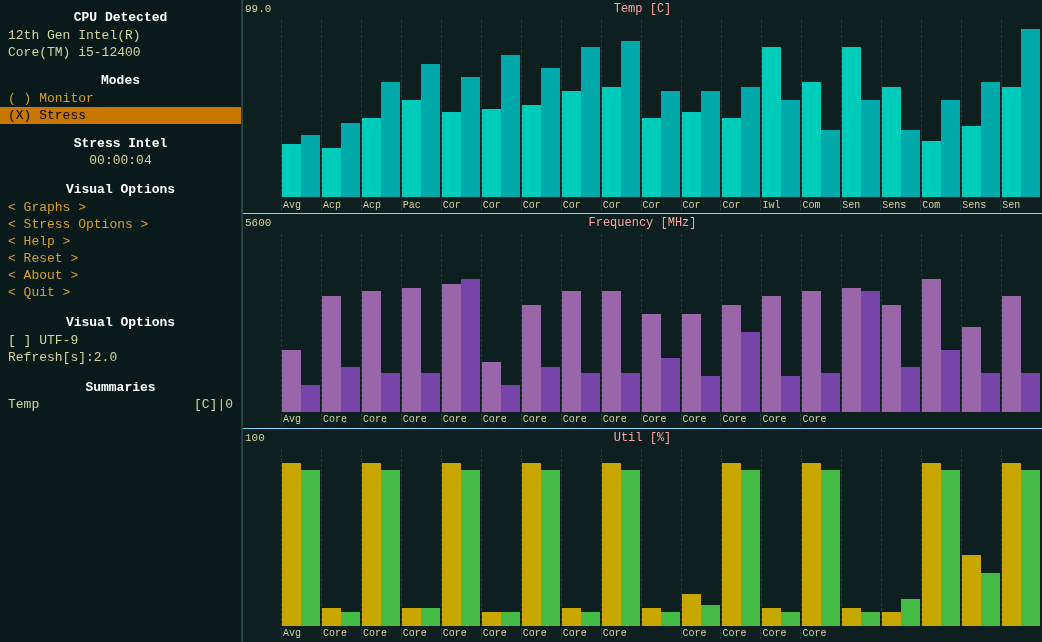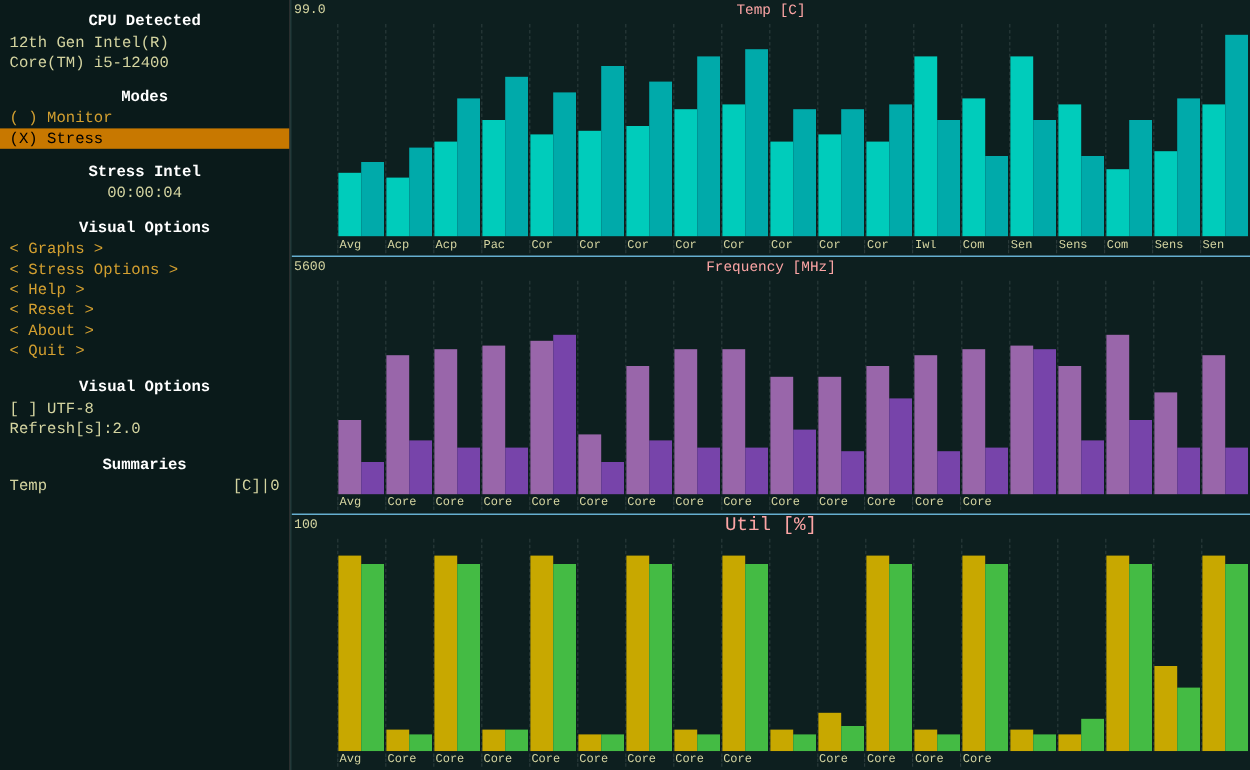--- a/index.html
+++ b/index.html
@@ -168,21 +168,21 @@
   <div style="height:8px"></div>
   <div class="sidebar-section-title">Visual Options</div>
   <div class="sidebar-item menu-item">&lt; Graphs  &gt;</div>
   <div class="sidebar-item menu-item">&lt; Stress Options &gt;</div>
   <div class="sidebar-item menu-item">&lt; Help  &gt;</div>
   <div class="sidebar-item menu-item">&lt; Reset  &gt;</div>
   <div class="sidebar-item menu-item">&lt; About  &gt;</div>
   <div class="sidebar-item menu-item">&lt; Quit  &gt;</div>
   <div style="height:8px"></div>
   <div class="sidebar-section-title">Visual Options</div>
-  <div class="visual-opts">[ ] UTF-8</div>
+  <div class="visual-opts">[ ] UTF-9</div>
   <div class="visual-opts">Refresh[s]:2.0</div>
   <div style="height:8px"></div>
   <div class="sidebar-section-title">Summaries</div>
   <div style="display:flex; padding: 0 8px; color:#d4d4a0; font-size:13px;">
     <span>Temp</span>
     <span style="flex:1"></span>
     <span>[C]</span>
     <span>|</span>
     <span>0</span>
   </div>
@@ -400,21 +400,21 @@
         <div class="col-label-group" style="font-size: 10px; overflow: hidden; white-space: nowrap; border-left: 1px dashed rgb(42, 58, 58); flex: 1 1 0%; padding-left: 1px;"></div>
         <div class="col-label-group" style="font-size: 10px; overflow: hidden; white-space: nowrap; border-left: 1px dashed rgb(42, 58, 58); flex: 1 1 0%; padding-left: 1px;"></div>
         <div class="col-label-group" style="font-size: 10px; overflow: hidden; white-space: nowrap; border-left: 1px dashed rgb(42, 58, 58); flex: 1 1 0%; padding-left: 1px;"></div>
         <div class="col-label-group" style="font-size: 10px; overflow: hidden; white-space: nowrap; border-left: 1px dashed rgb(42, 58, 58); flex: 1 1 0%; padding-left: 1px;"></div>
       </div>
   </div>
 
   <div class="chart-panel" style="flex:1.2; border-bottom:none;">
     <div class="chart-header">
       <span style="min-width:40px; color:#d4d4a0; font-size:11px;">100</span>
-      <span class="label-center" style="font-size:16px;">Util [%]</span>
+      <span class="label-center" style="font-size:12px;">Util [%]</span>
     </div>
     <div class="chart-body" id="util-bars" style="padding-left:38px;">
     <div class="bar-group" style="height: 100%;">
           <div class="bar" style="height: 92%; background: rgb(200, 168, 0); flex: 1 1 0%; min-width: 4px;"></div>
           <div class="bar" style="height: 88%; background: rgb(68, 187, 68); flex: 1 1 0%; min-width: 4px;"></div>
         </div>
         <div class="bar-group" style="height: 100%;">
           <div class="bar" style="height: 10%; background: rgb(200, 168, 0); flex: 1 1 0%; min-width: 4px;"></div>
           <div class="bar" style="height: 8%; background: rgb(68, 187, 68); flex: 1 1 0%; min-width: 4px;"></div>
         </div>

